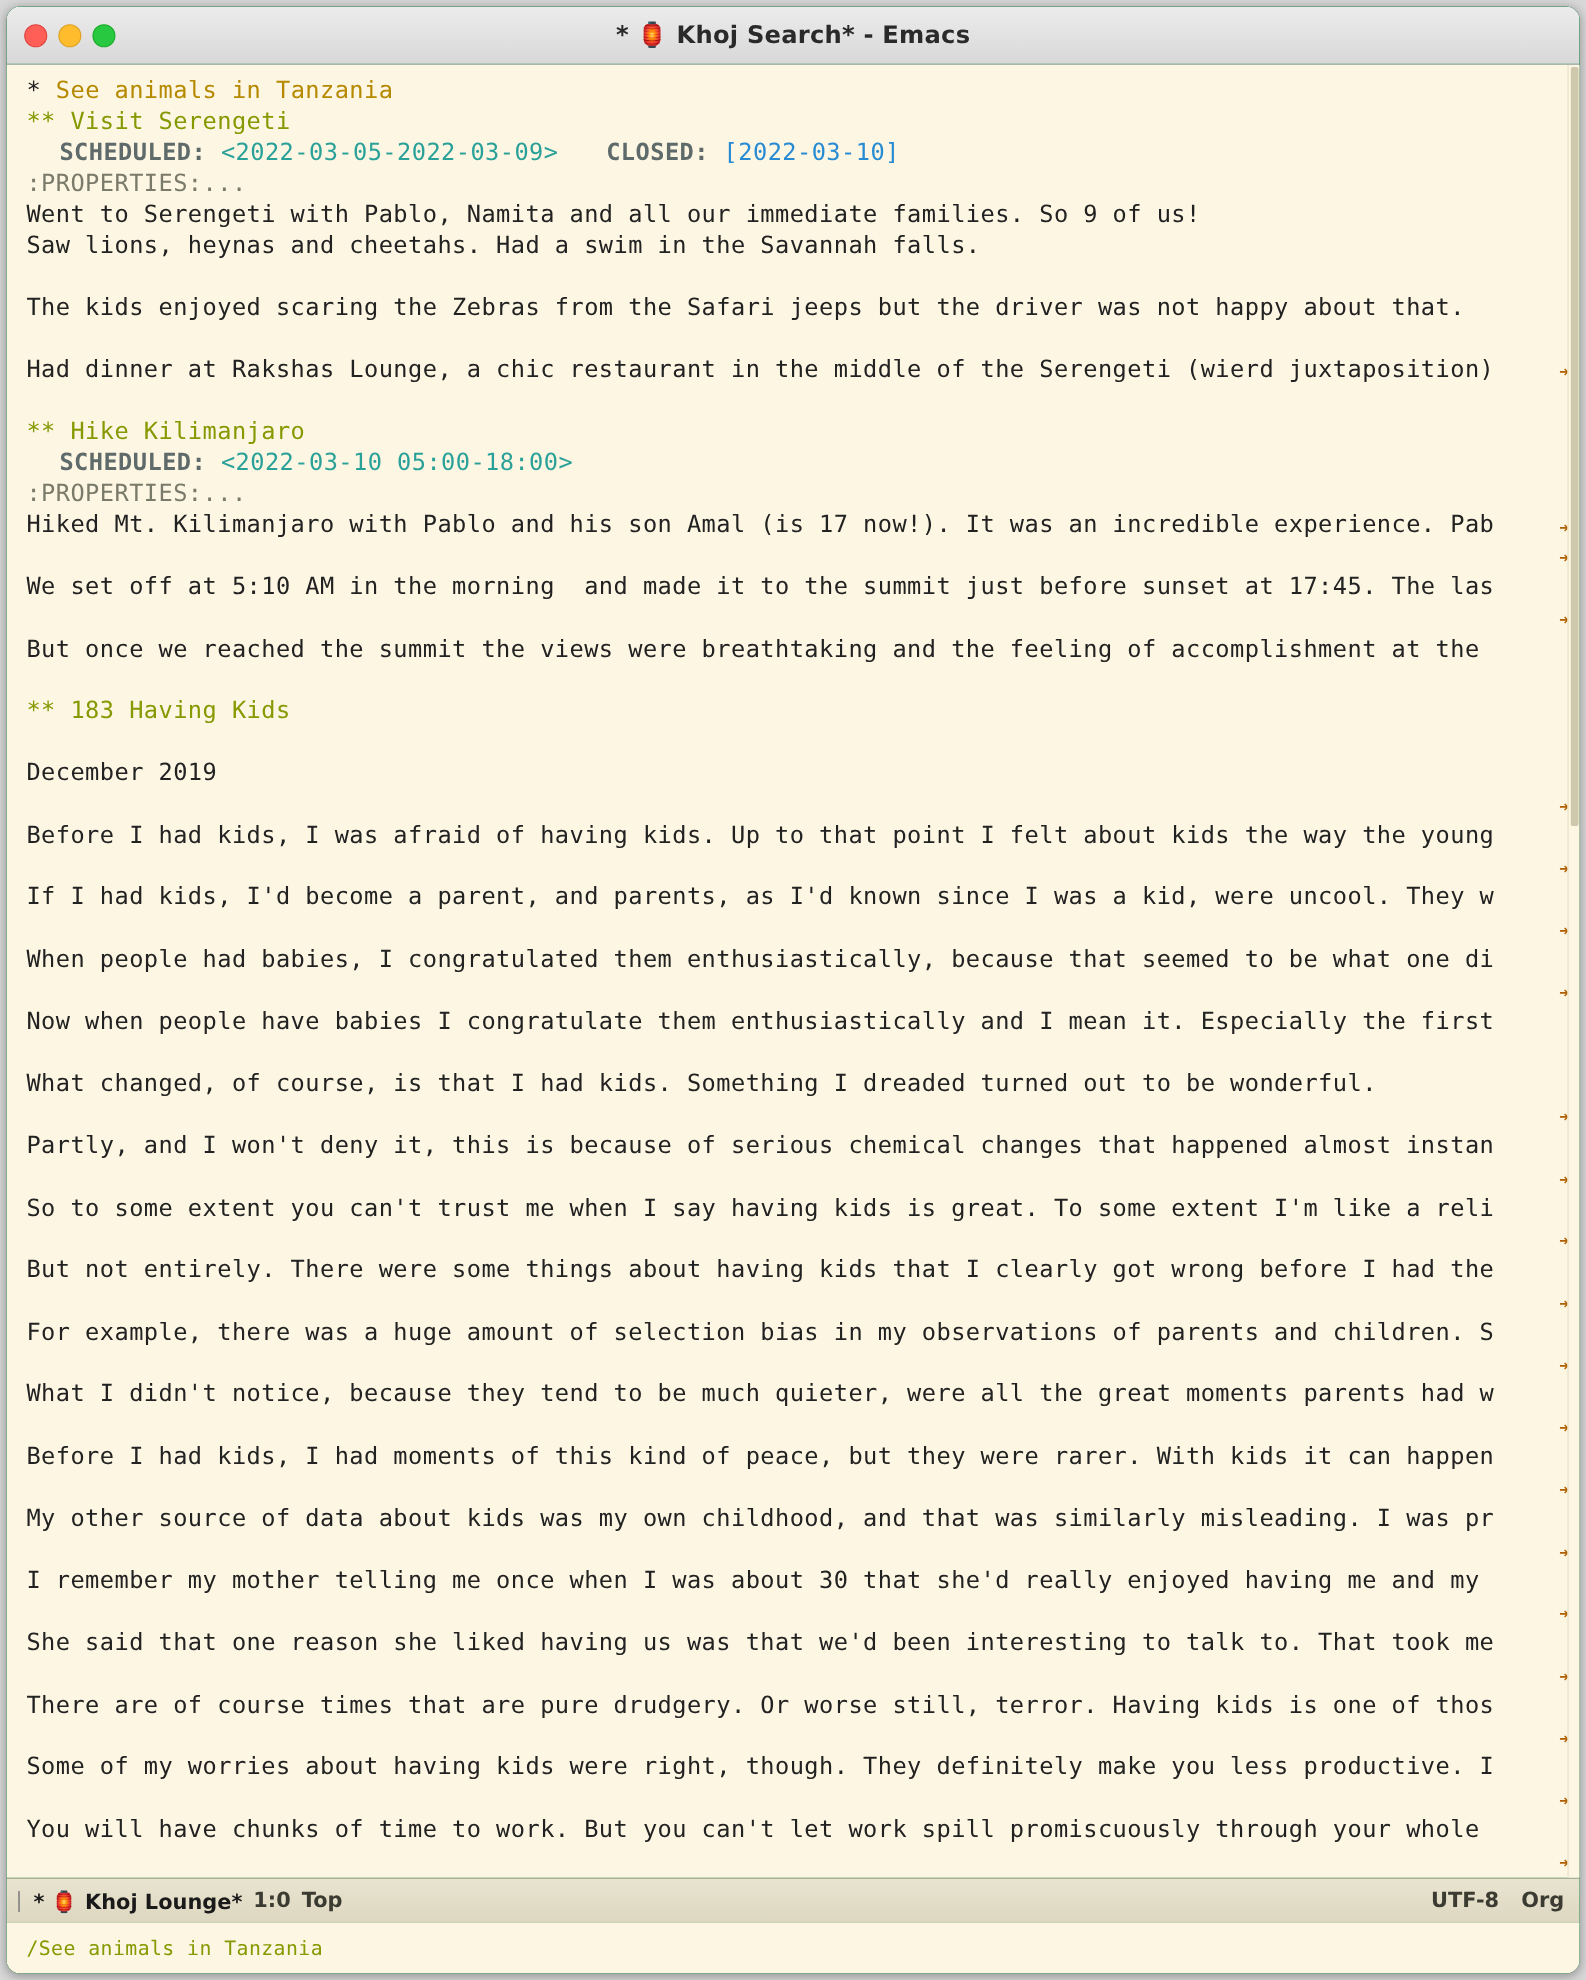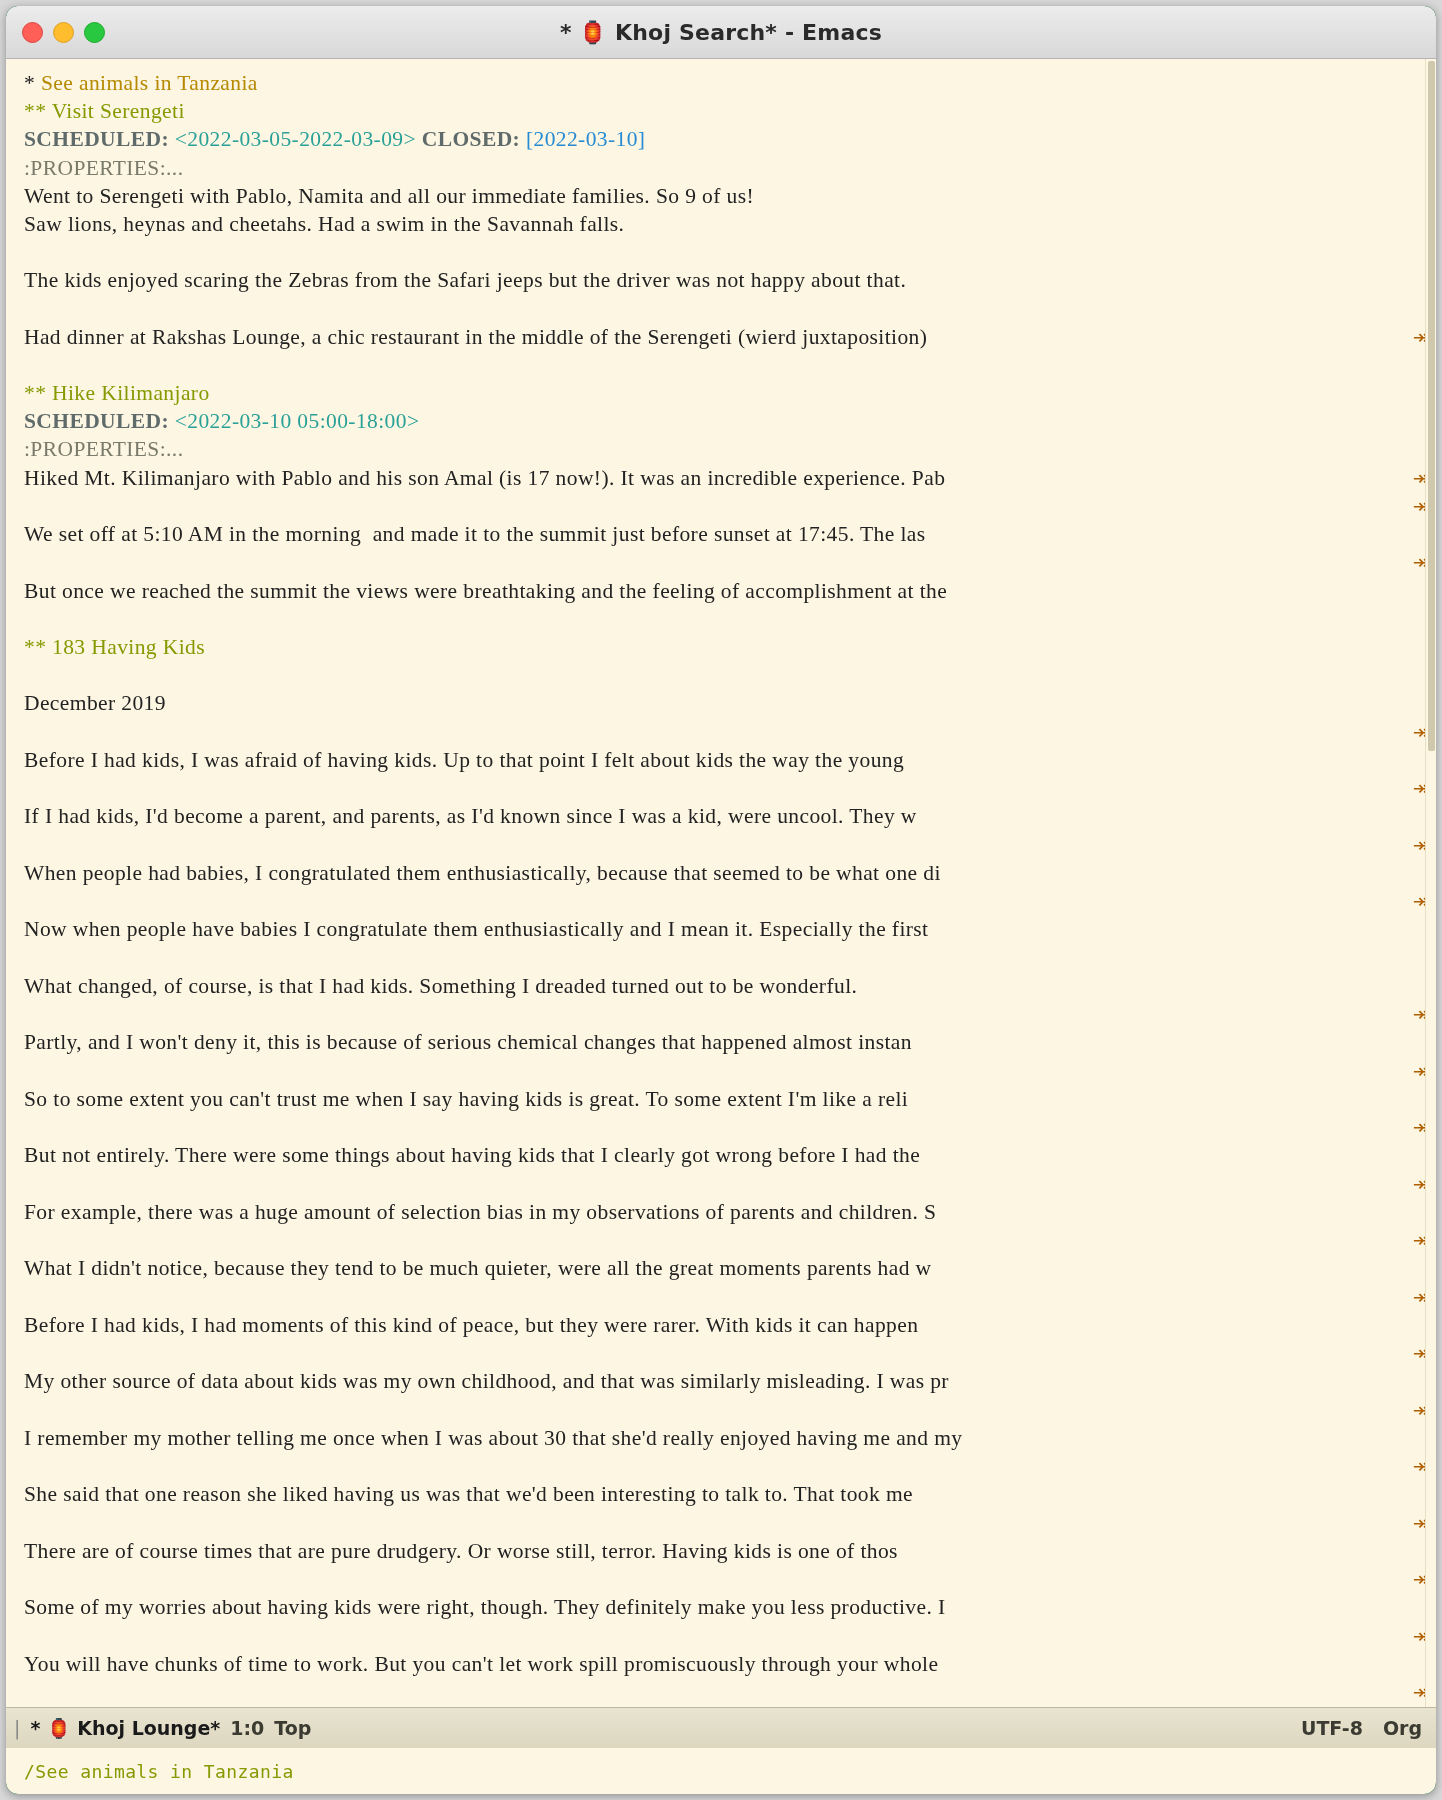--- a/index.html
+++ b/index.html
@@ -71,29 +71,28 @@
     overflow: hidden;
     padding: 10px 0 0 0;
   }
   .lines {
     font-size: 21.5px;
     line-height: 28.2px;
     color: #222222;
     letter-spacing: 0.4px;
     white-space: pre;
     padding-left: 18px;
-    font-family: Liberation Serif, serif;
   }
   .line { height: 28.2px; position: relative; }
   .line.blank { height: 28.2px; }
   .line.para { height: 56.5px; padding-top: 28.3px; box-sizing: border-box; }
 
   .h1 { color: #b58900; }
   .h2 { color: #859900; }
-  .kw { color: #5f6a6a; font-weight: bold; }
+  .kw { color: #5f6a6a; font-weight: bold; margin-left: 30px; }
   .ts { color: #2aa198; margin-top: 32px; }
   .ts-closed { color: #268bd2; }
   .props { color: #7a7a6a; }
   .trunc {
     position: absolute;
     right: 6px;
     top: 0;
     color: #b06000;
     font-size: 20px;
   }

